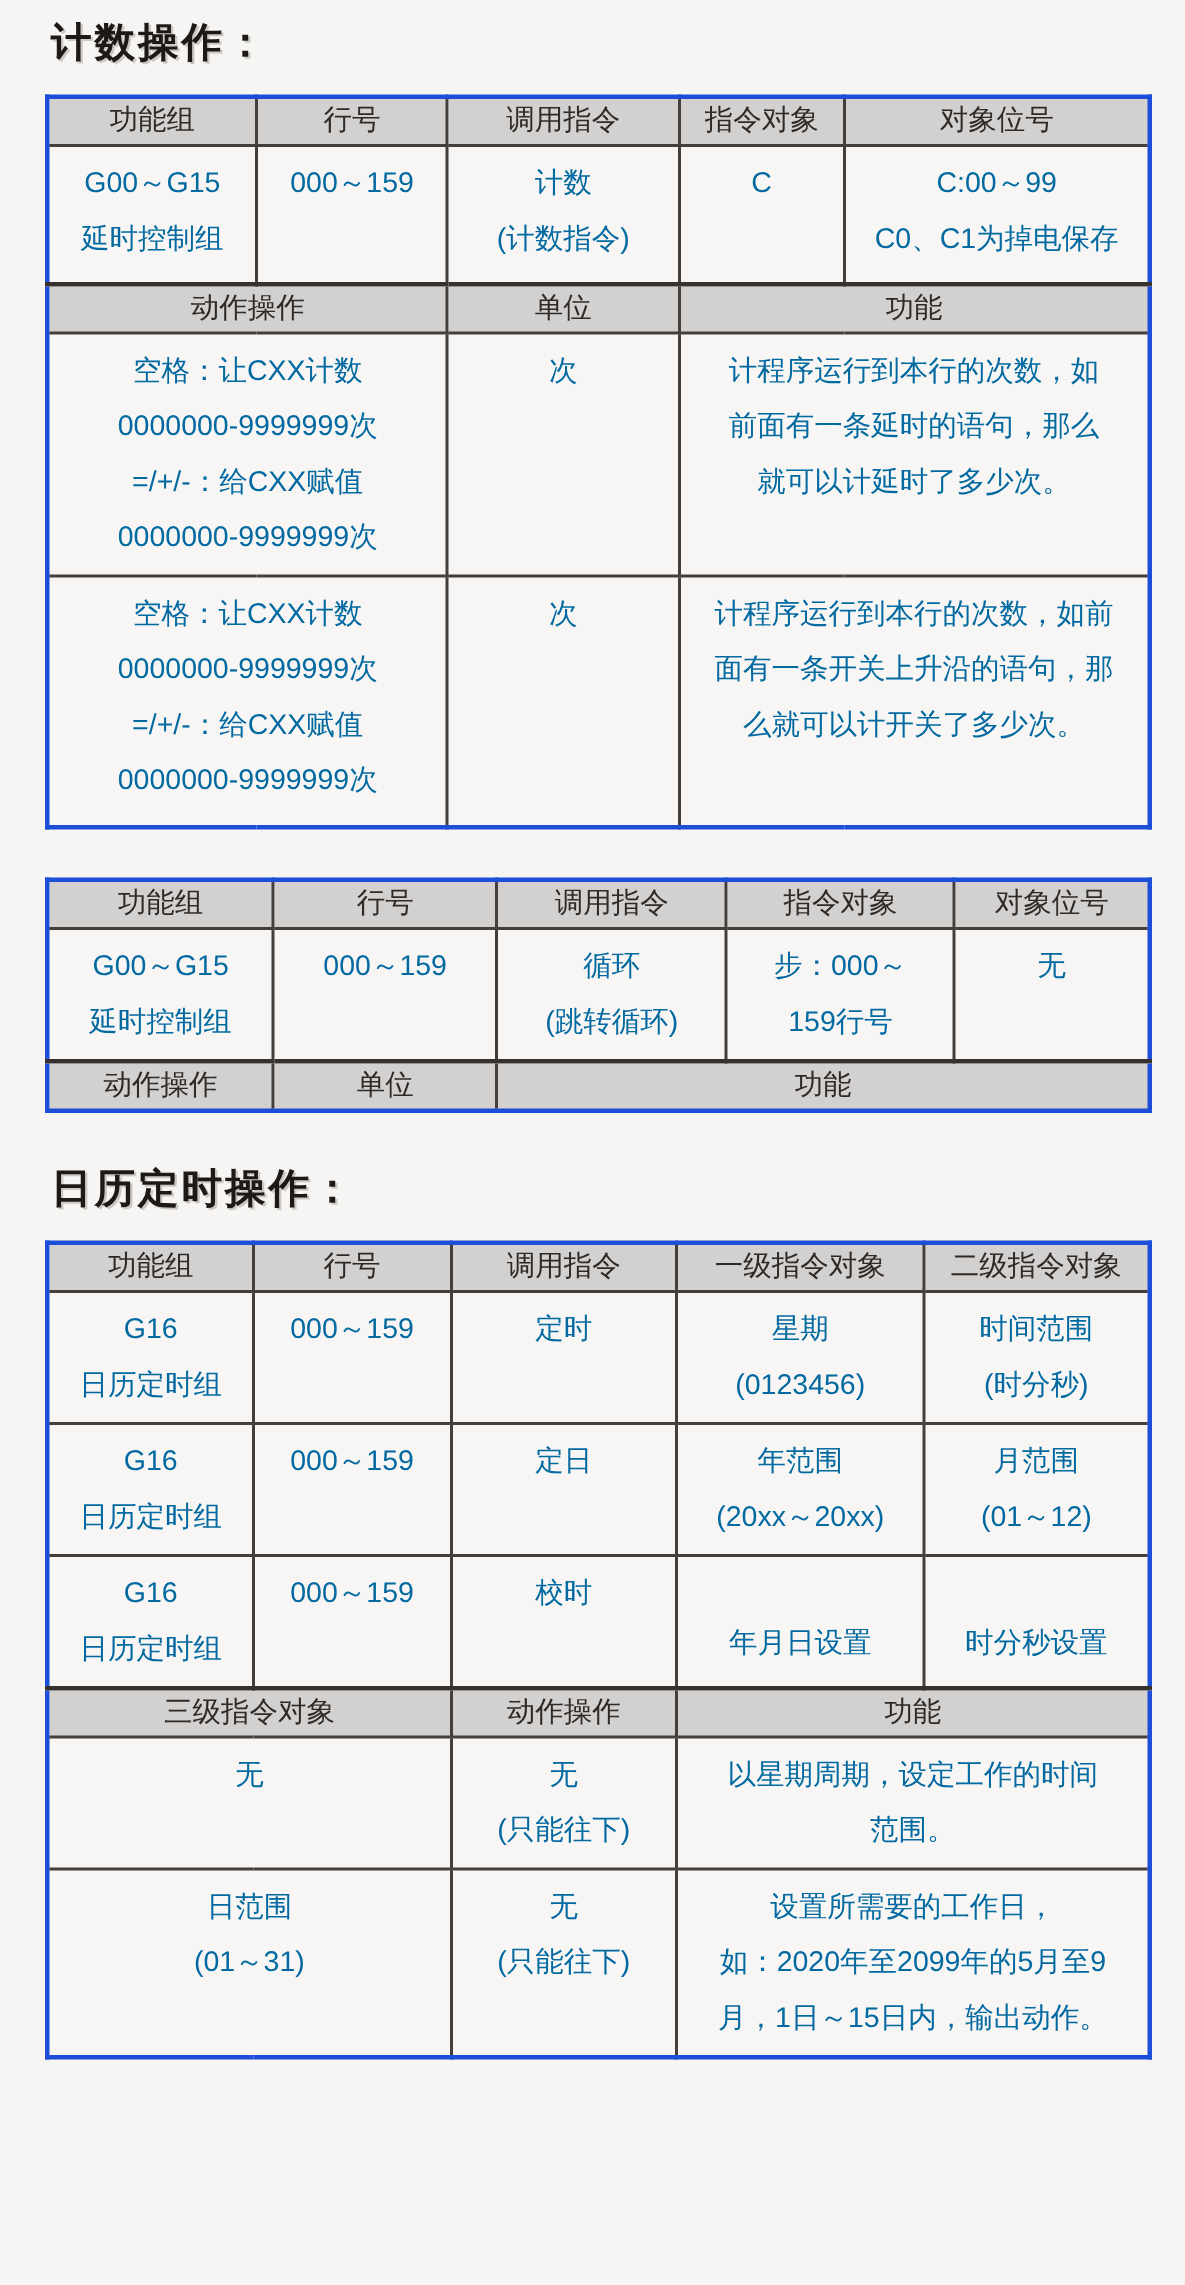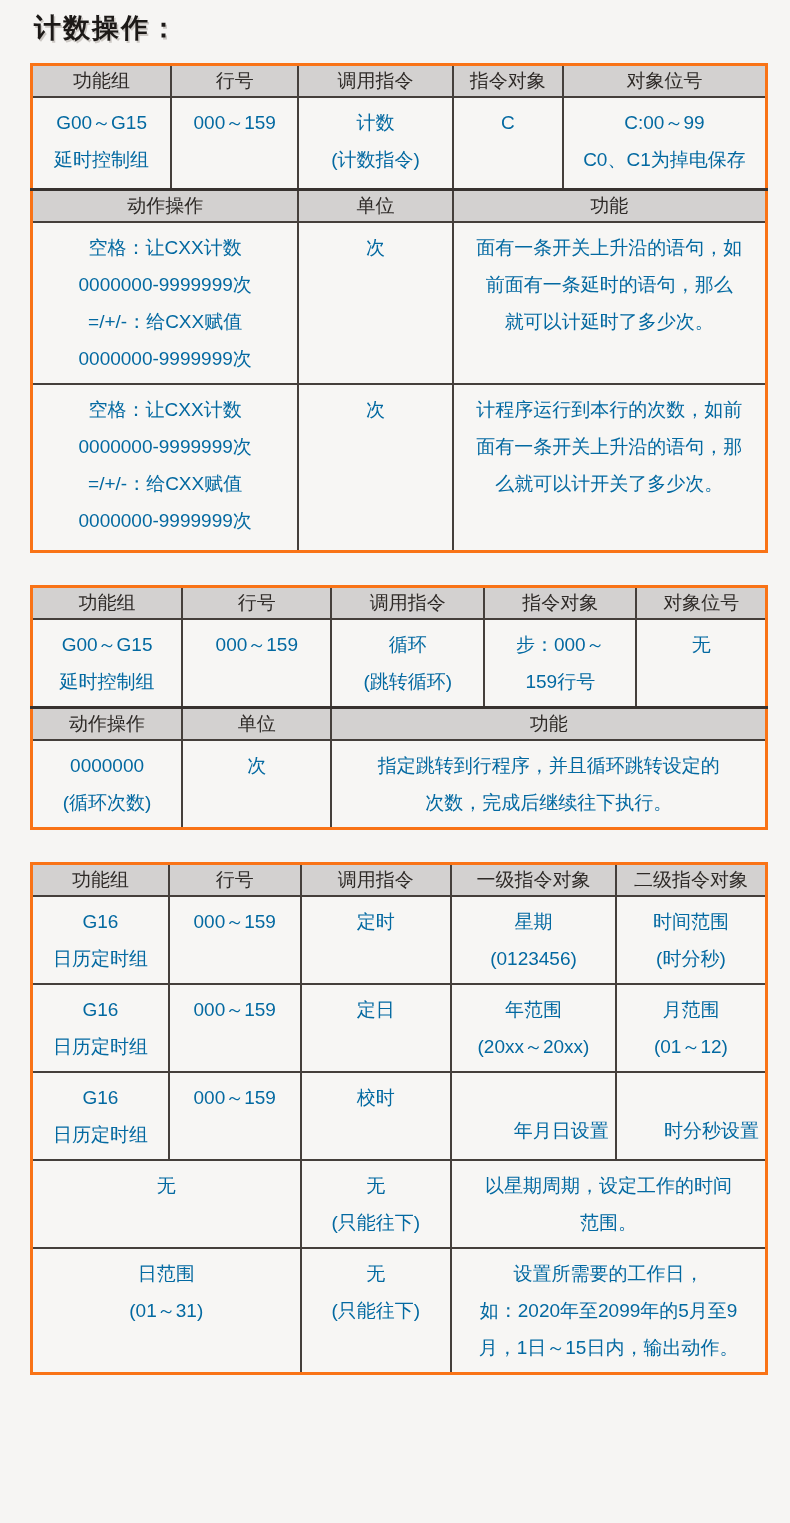--- a/index.html
+++ b/index.html
@@ -23,21 +23,21 @@
     font-weight: bold;
     color: #1c1917;
     letter-spacing: 2px;
     margin: 0 0 17px 4px;
     text-shadow: 1.5px 1.5px 0 #ccc8c4;
   }
   table {
     width: 100%;
     border-collapse: collapse;
     table-layout: fixed;
-    border: 3px solid #f97316;
+    border: 3px solid #1d4ed8;
     background: #f7f6f4;
   }
   th, td {
     border: 2px solid #453f3b;
     font-size: 19px;
     text-align: center;
     white-space: pre-line;
     overflow: hidden;
   }
   th {
@@ -48,21 +48,21 @@
     line-height: 26px;
     padding: 2px 4px;
   }
   td {
     vertical-align: top;
     padding: 6px 6px;
     line-height: 37px;
     color: #0369a1;
   }
   tr.subhead th { border-top: 3px solid #37322f; }
-  td.vbottom { vertical-align: bottom; padding-bottom: 10px; text-align: right; }
+  td.vbottom { vertical-align: bottom; padding-bottom: 10px; }
   
   tr.h92  { height: 92px; }
   tr.h104 { height: 104px; }
   tr.h150 { height: 150px; }
   tr.h168 { height: 168px; }
   tr.h74  { height: 74px; }
   tr.h84  { height: 84px; }
   tr.h68  { height: 68px; }
   tr.h86  { height: 86px; }
   tr.h88  { height: 88px; }
@@ -104,21 +104,21 @@
         <th colspan="2">动作操作</th>
         <th>单位</th>
         <th colspan="2">功能</th>
       </tr>
       <tr class="h150">
         <td colspan="2">空格：让CXX计数
 0000000-9999999次
 =/+/-：给CXX赋值
 0000000-9999999次</td>
         <td>次</td>
-        <td colspan="2">面有一条开关上升沿的语句，如
+        <td colspan="2">计程序运行到本行的次数，如
 前面有一条延时的语句，那么
 就可以计延时了多少次。</td>
       </tr>
       <tr class="h168">
         <td colspan="2">空格：让CXX计数
 0000000-9999999次
 =/+/-：给CXX赋值
 0000000-9999999次</td>
         <td>次</td>
         <td colspan="2">计程序运行到本行的次数，如前
@@ -154,32 +154,26 @@
 (跳转循环)</td>
         <td>步：000～
 159行号</td>
         <td>无</td>
       </tr>
       <tr class="subhead">
         <th>动作操作</th>
         <th>单位</th>
         <th colspan="3">功能</th>
       </tr>
-      <tr class="h84">
-        <td>0000000
-(循环次数)</td>
-        <td>次</td>
-        <td colspan="3">指定跳转到行程序，并且循环跳转设定的
-次数，完成后继续往下执行。</td>
-      </tr>
     </tbody>
       </table>
   </div>
 
   <div class="section">
+    <h2 class="sec-title">日历定时操作：</h2>
     <table>
       <colgroup>
         <col style="width:18.7%">
           <col style="width:17.9%">
           <col style="width:20.5%">
           <col style="width:22.4%">
           <col style="width:20.5%">
       </colgroup>
       <tbody>
           <tr>
@@ -210,20 +204,25 @@
 (01～12)</td>
       </tr>
       <tr class="h68">
         <td>G16
 日历定时组</td>
         <td>000～159</td>
         <td>校时</td>
         <td class="vbottom">年月日设置</td>
         <td class="vbottom">时分秒设置</td>
       </tr>
+      <tr class="subhead">
+        <th colspan="2">三级指令对象</th>
+        <th>动作操作</th>
+        <th colspan="2">功能</th>
+      </tr>
       <tr class="h86">
         <td colspan="2">无</td>
         <td>无
 (只能往下)</td>
         <td colspan="2">以星期周期，设定工作的时间
 范围。</td>
       </tr>
       <tr class="h88">
         <td colspan="2">日范围
 (01～31)</td>

